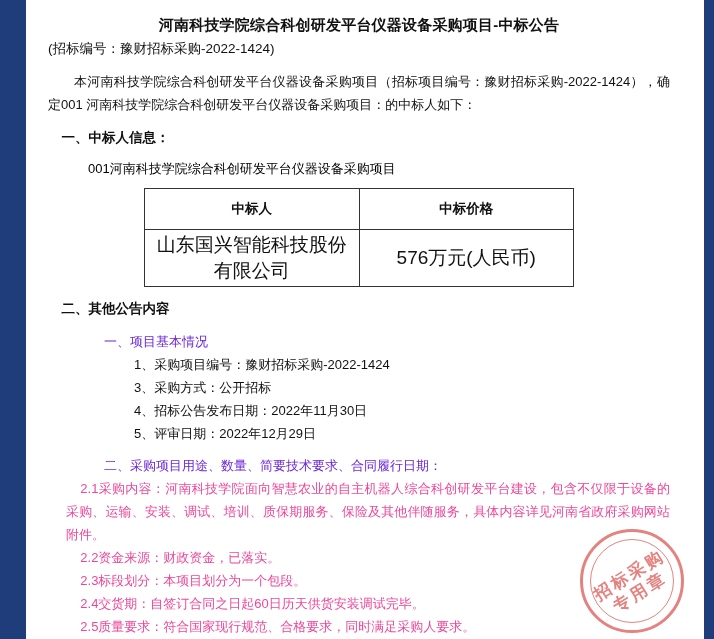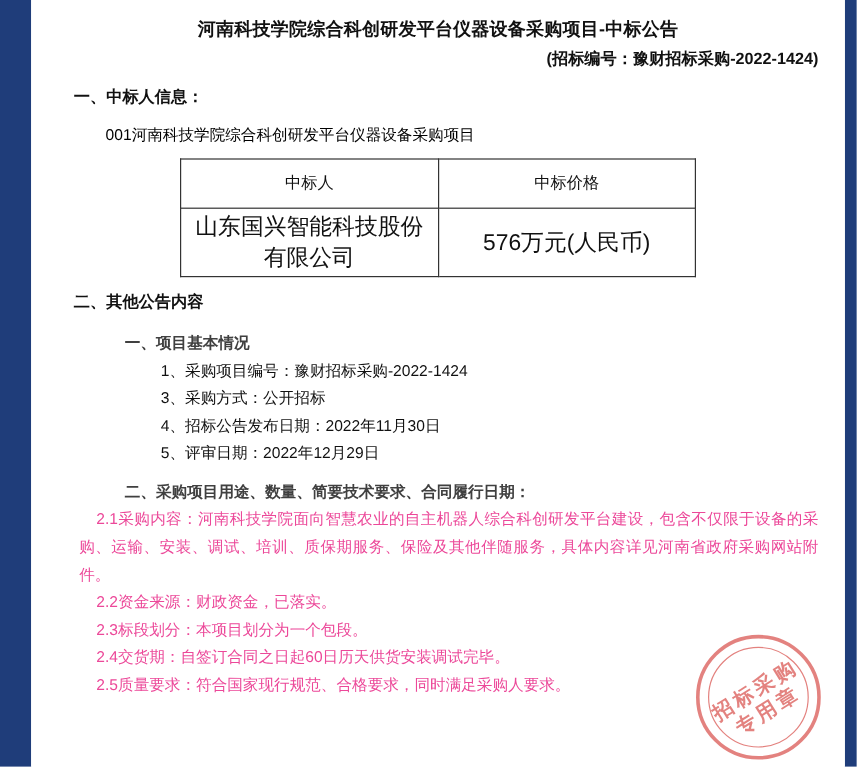--- a/index.html
+++ b/index.html
@@ -35,36 +35,36 @@
     height: 639px;
     background: #1f3d7a;
   }
   .sheet {
     position: absolute;
     left: 26px;
     top: 0;
     right: 10px;
     bottom: 0;
     background: #ffffff;
-    padding: 14px 22px 0 22px;
+    padding: 14px 34px 0 22px;
     box-sizing: border-box;
     overflow: hidden;
   }
   .doc-title {
     text-align: center;
     font-size: 15px;
     font-weight: bold;
     color: #111111;
     line-height: 22px;
     letter-spacing: 0.2px;
   }
   .doc-subtitle {
-    text-align: right;
+    text-align: left;
     font-size: 13.5px;
-    font-weight: bold;
+    font-weight: normal;
     color: #111111;
     line-height: 22px;
     margin-top: 2px;
   }
   .para {
     font-size: 13px;
     color: #111111;
     line-height: 23px;
     text-align: justify;
     margin-top: 10px;
@@ -94,27 +94,27 @@
   }
   table.award th, table.award td {
     border: 1px solid #333333;
     text-align: center;
     font-size: 19px;
     color: #111111;
     height: 36px;
     padding: 2px 6px;
   }
   table.award th {
+    font-weight: bold;
+    font-size: 13.5px;
+  }
+  .sub-section-heading {
+    font-size: 13px;
     font-weight: normal;
-    font-size: 13.5px;
-  }
-  .sub-section-heading {
-    font-size: 13px;
-    font-weight: bold;
-    color: #404040;
+    color: #6d28d9;
     line-height: 22px;
     margin-top: 10px;
     padding-left: 56px;
   }
   .num-line {
     font-size: 13px;
     color: #111111;
     line-height: 23px;
     padding-left: 86px;
   }
@@ -176,20 +176,21 @@
 <div id="page">
 
   <div class="left-bar"></div>
   <div class="right-bar"></div>
 
   <div class="sheet">
 
     <div class="doc-title">河南科技学院综合科创研发平台仪器设备采购项目-中标公告</div>
     <div class="doc-subtitle">(招标编号：豫财招标采购-2022-1424)</div>
 
+    <div class="para">本河南科技学院综合科创研发平台仪器设备采购项目（招标项目编号：豫财招标采购-2022-1424），确定001 河南科技学院综合科创研发平台仪器设备采购项目：的中标人如下：</div>
 
     <div class="section-heading">一、中标人信息：</div>
     <div class="sub-line">001河南科技学院综合科创研发平台仪器设备采购项目</div>
 
     <table class="award">
       <thead>
         <tr>
           <th>中标人</th>
           <th>中标价格</th>
         </tr>

